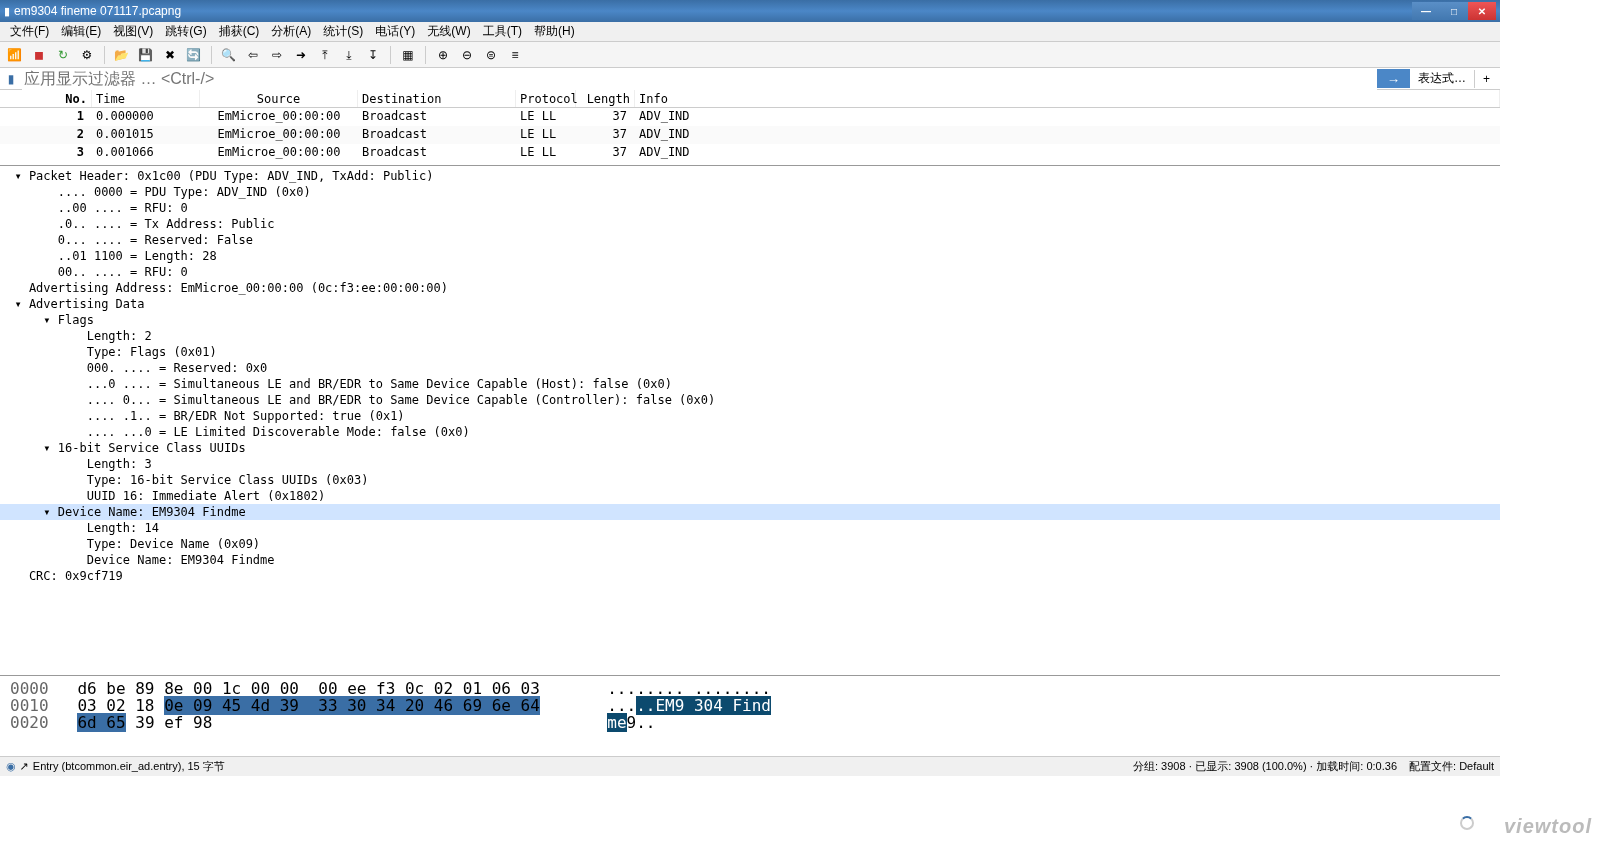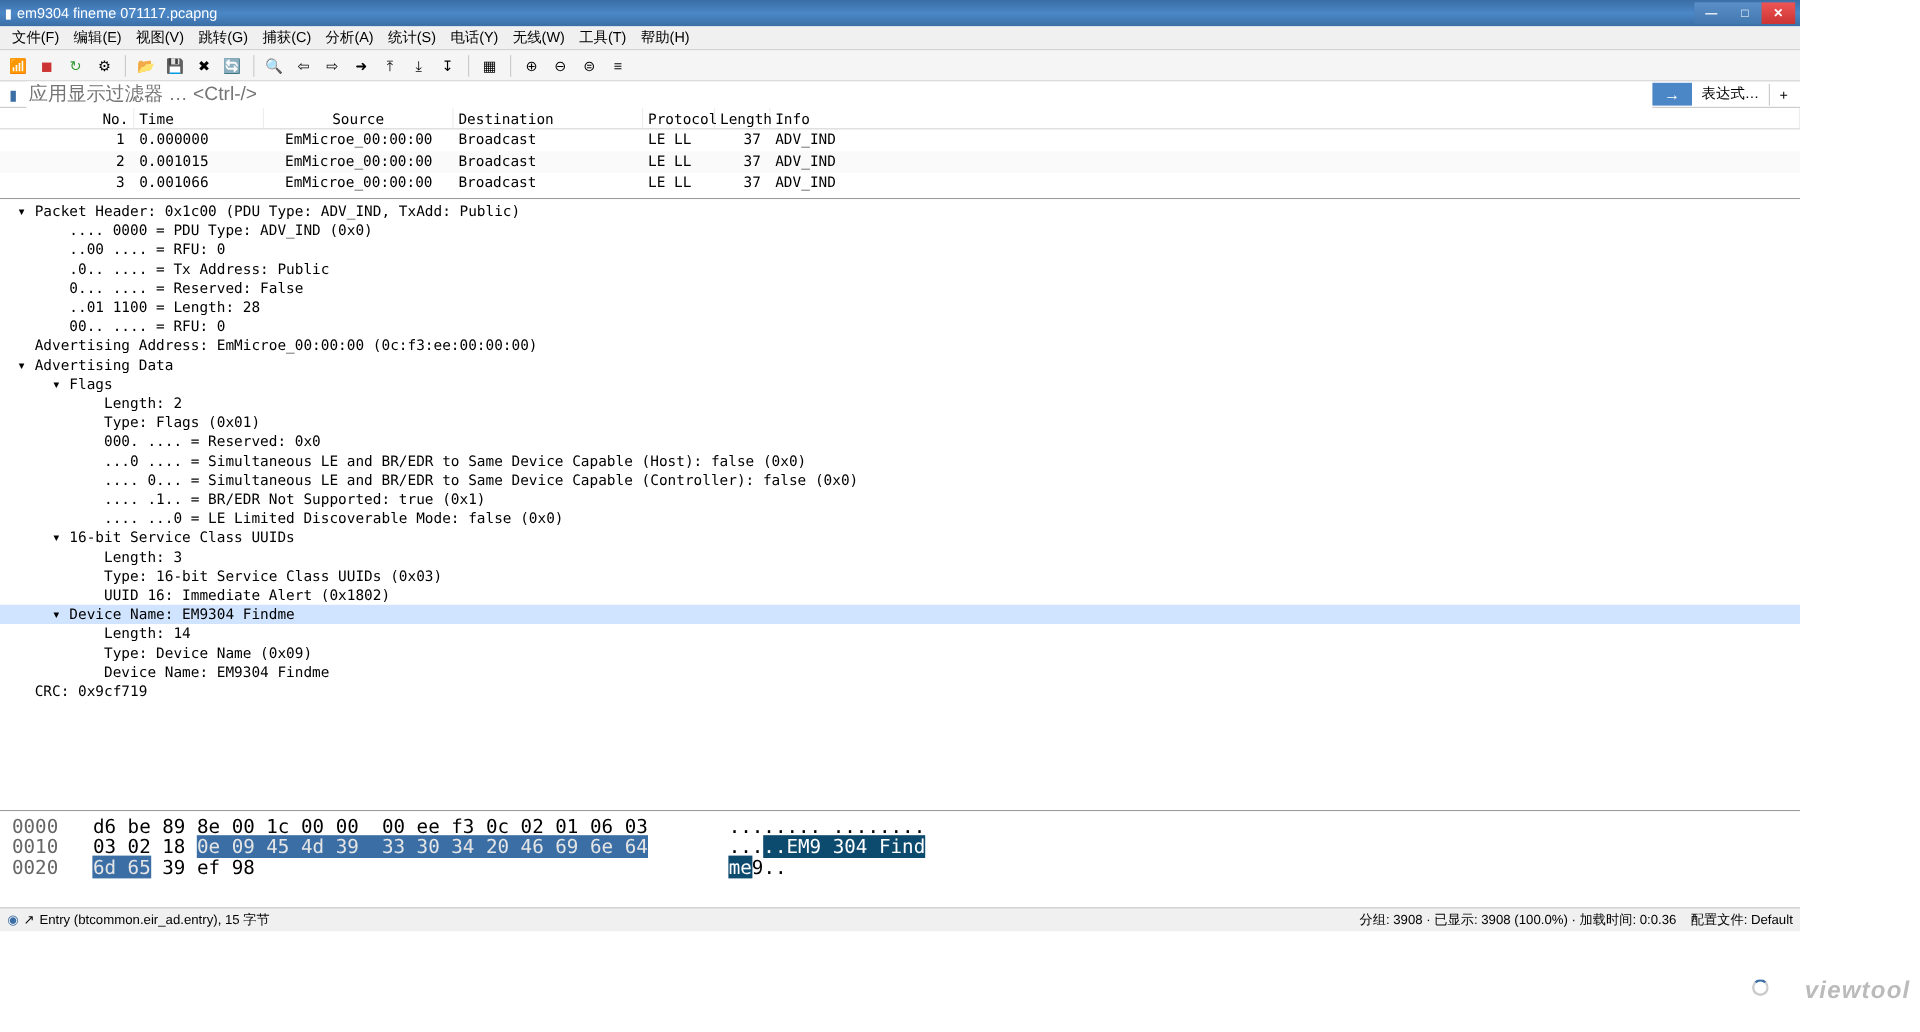--- a/index.html
+++ b/index.html
@@ -109,26 +109,26 @@
   background: #fff;
   overflow-y: auto;
   border-bottom: 1px solid #999;
   height: 58px;
   font-family: monospace;
 }
 .prow { height: 18px; display: flex; }
 .prow:nth-child(odd) { background: #fff; }
 .prow:nth-child(even) { background: #fafafa; }
 .pcell { padding: 1px 4px; }
-.c-no { width: 112px; text-align: right; padding-right: 8px;}
+.c-no { width: 92px; text-align: right; padding-right: 8px; font-weight: bold;}
 .c-time { width: 108px;}
 .c-src { width: 158px; text-align: center; }
 .c-dst { width: 158px;}
 .c-proto { width: 60px; }
-.c-len { width: 46px; text-align: right; padding-right:8px;}
+.c-len { width: 59px; text-align: right; padding-right:8px;}
 .c-info { flex: 1; }
 .details-pane {
   background: #fff;
   overflow-y: auto;
   height: 510px;
   border-bottom: 1px solid #999;
   font-family: monospace;
   font-size: 12px;
   padding: 2px 0;
 }
@@ -141,21 +141,21 @@
 .hex-pane {
   background: #fff;
   height: 80px;
   font-family: monospace;
   font-size: 16px;
   padding: 4px 10px;
   overflow: auto;
 }
 .hexrow { white-space: pre; line-height: 17px; }
 .hexoff { color: #666; }
-.hexsel { background: #3a6ea5; color: #e5e5e5; }
+.hexsel { background: #3a6ea5; color: #000000; }
 .asciisel { background: #0c4a6e; color: #fff; }
 .statusbar {
   background: #f0f0f0;
   border-top: 1px solid #ccc;
   height: 20px;
   display: flex;
   align-items: center;
   padding: 0 6px;
   font-size: 11px;
 }

